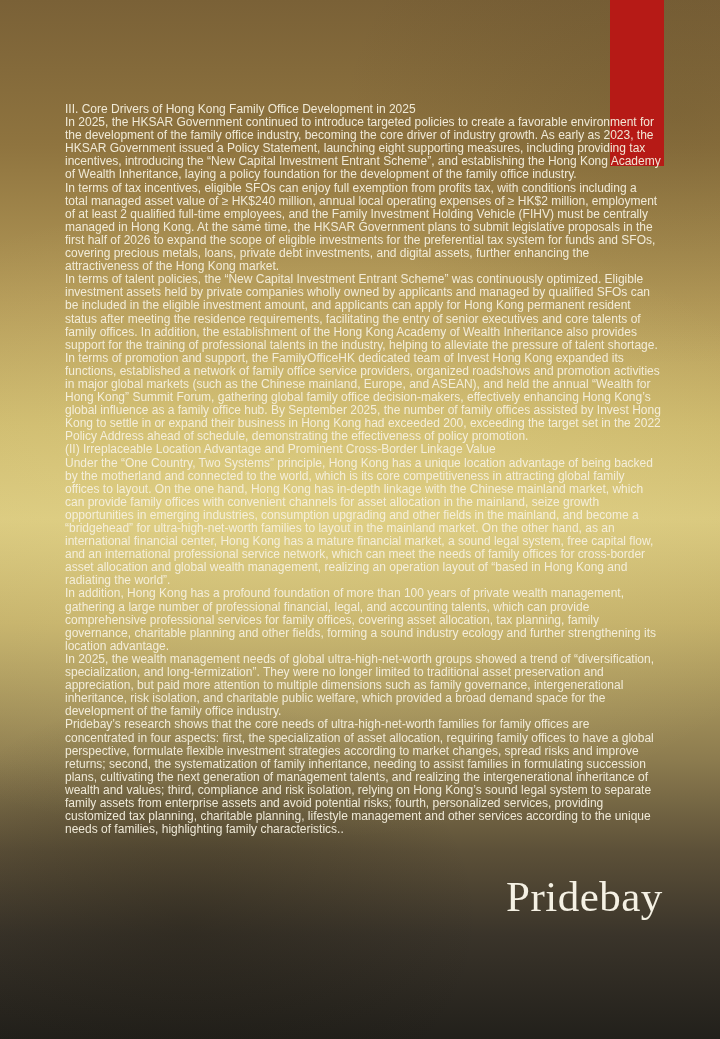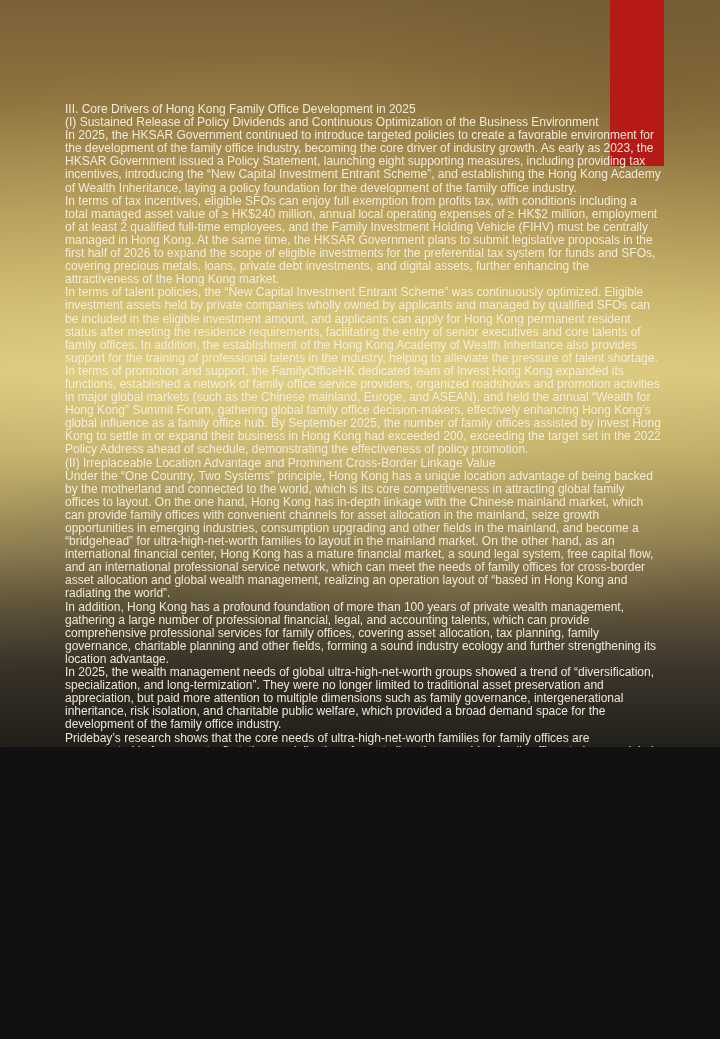--- a/index.html
+++ b/index.html
@@ -4,21 +4,21 @@
 <style>
   html, body {
     margin: 0;
     padding: 0;
     background: #111;
     font-family: "Liberation Sans", sans-serif;
   }
   .page {
     position: relative;
     width: 720px;
-    height: 747px;
+    height: 1039px;
     overflow: hidden;
     background:
       radial-gradient(ellipse 420px 330px at 26% 89%, rgba(25,22,15,0.28), rgba(25,22,15,0) 70%),
       radial-gradient(ellipse 480px 360px at 94% 11%, rgba(70,54,30,0.18), rgba(70,54,30,0) 70%),
       radial-gradient(ellipse 760px 430px at 38% 50%, rgba(238,226,150,0.30), rgba(238,226,150,0) 75%),
       linear-gradient(180deg,
         #7a6137 0%,
         #8f743f 14%,
         #b49a58 29%,
         #cdb96d 41%,
@@ -47,40 +47,39 @@
     line-height: 13.1px;
     letter-spacing: 0px;
   }
   .content p {
     margin: 0;
     padding: 0;
   }
   .logo {
     position: absolute;
     left: 506px;
-    top: 921px;
+    top: 872px;
     font-family: "Liberation Serif", serif;
     font-size: 43px;
     line-height: 1.15;
     letter-spacing: 0.5px;
     color: #f5f1e4;
     white-space: nowrap;
   }
 </style>
 </head>
 <body>
 
 <div class="page">
 
   <div class="ribbon"></div>
 
   <div class="content">
     <p>III. Core Drivers of Hong Kong Family Office Development in 2025</p>
 
-    <p>(I) Sustained Release of Policy Dividends and Continuous Optimization of the Business Environment</p>
     <p>In 2025, the HKSAR Government continued to introduce targeted policies to create a favorable environment for the development of the family office industry, becoming the core driver of industry growth. As early as 2023, the HKSAR Government issued a Policy Statement, launching eight supporting measures, including providing tax incentives, introducing the “New Capital Investment Entrant Scheme”, and establishing the Hong Kong Academy of Wealth Inheritance, laying a policy foundation for the development of the family office industry.</p>
     <p>In terms of tax incentives, eligible SFOs can enjoy full exemption from profits tax, with conditions including a total managed asset value of ≥ HK$240 million, annual local operating expenses of ≥ HK$2 million, employment of at least 2 qualified full-time employees, and the Family Investment Holding Vehicle (FIHV) must be centrally managed in Hong Kong. At the same time, the HKSAR Government plans to submit legislative proposals in the first half of 2026 to expand the scope of eligible investments for the preferential tax system for funds and SFOs, covering precious metals, loans, private debt investments, and digital assets, further enhancing the attractiveness of the Hong Kong market.</p>
     <p>In terms of talent policies, the “New Capital Investment Entrant Scheme” was continuously optimized. Eligible investment assets held by private companies wholly owned by applicants and managed by qualified SFOs can be included in the eligible investment amount, and applicants can apply for Hong Kong permanent resident status after meeting the residence requirements, facilitating the entry of senior executives and core talents of family offices. In addition, the establishment of the Hong Kong Academy of Wealth Inheritance also provides support for the training of professional talents in the industry, helping to alleviate the pressure of talent shortage.</p>
     <p>In terms of promotion and support, the FamilyOfficeHK dedicated team of Invest Hong Kong expanded its functions, established a network of family office service providers, organized roadshows and promotion activities in major global markets (such as the Chinese mainland, Europe, and ASEAN), and held the annual “Wealth for Hong Kong” Summit Forum, gathering global family office decision-makers, effectively enhancing Hong Kong’s global influence as a family office hub. By September 2025, the number of family offices assisted by Invest Hong Kong to settle in or expand their business in Hong Kong had exceeded 200, exceeding the target set in the 2022 Policy Address ahead of schedule, demonstrating the effectiveness of policy promotion.</p>
 
     <p>(II) Irreplaceable Location Advantage and Prominent Cross-Border Linkage Value</p>
     <p>Under the “One Country, Two Systems” principle, Hong Kong has a unique location advantage of being backed by the motherland and connected to the world, which is its core competitiveness in attracting global family offices to layout. On the one hand, Hong Kong has in-depth linkage with the Chinese mainland market, which can provide family offices with convenient channels for asset allocation in the mainland, seize growth opportunities in emerging industries, consumption upgrading and other fields in the mainland, and become a “bridgehead” for ultra-high-net-worth families to layout in the mainland market. On the other hand, as an international financial center, Hong Kong has a mature financial market, a sound legal system, free capital flow, and an international professional service network, which can meet the needs of family offices for cross-border asset allocation and global wealth management, realizing an operation layout of “based in Hong Kong and radiating the world”.</p>
     <p>In addition, Hong Kong has a profound foundation of more than 100 years of private wealth management, gathering a large number of professional financial, legal, and accounting talents, which can provide comprehensive professional services for family offices, covering asset allocation, tax planning, family governance, charitable planning and other fields, forming a sound industry ecology and further strengthening its location advantage.</p>
 
     <p>In 2025, the wealth management needs of global ultra-high-net-worth groups showed a trend of “diversification, specialization, and long-termization”. They were no longer limited to traditional asset preservation and appreciation, but paid more attention to multiple dimensions such as family governance, intergenerational inheritance, risk isolation, and charitable public welfare, which provided a broad demand space for the development of the family office industry.</p>

